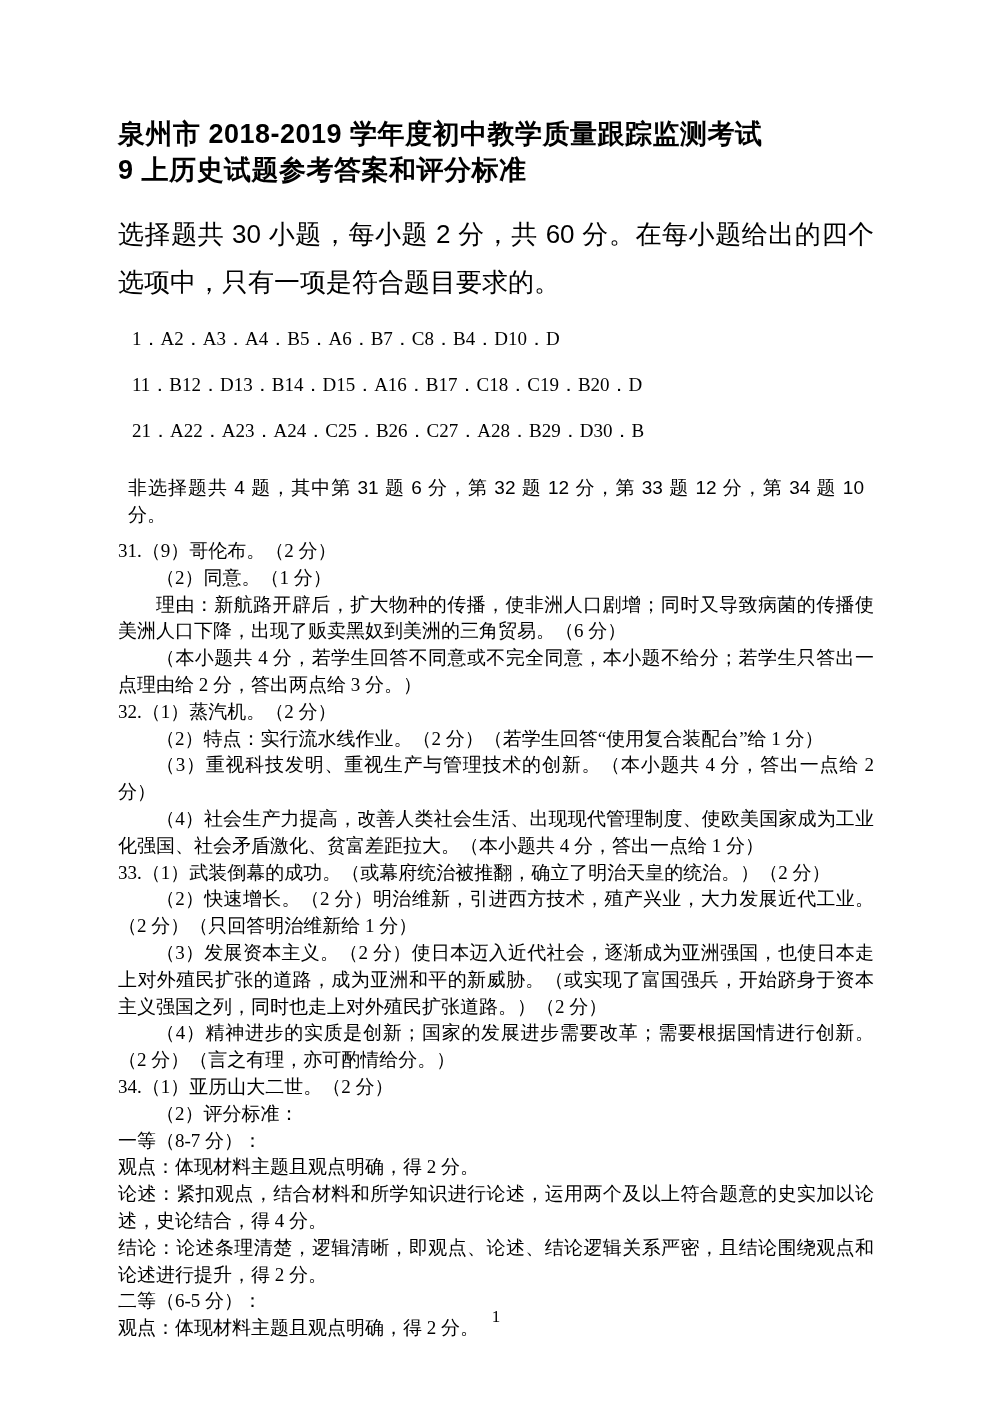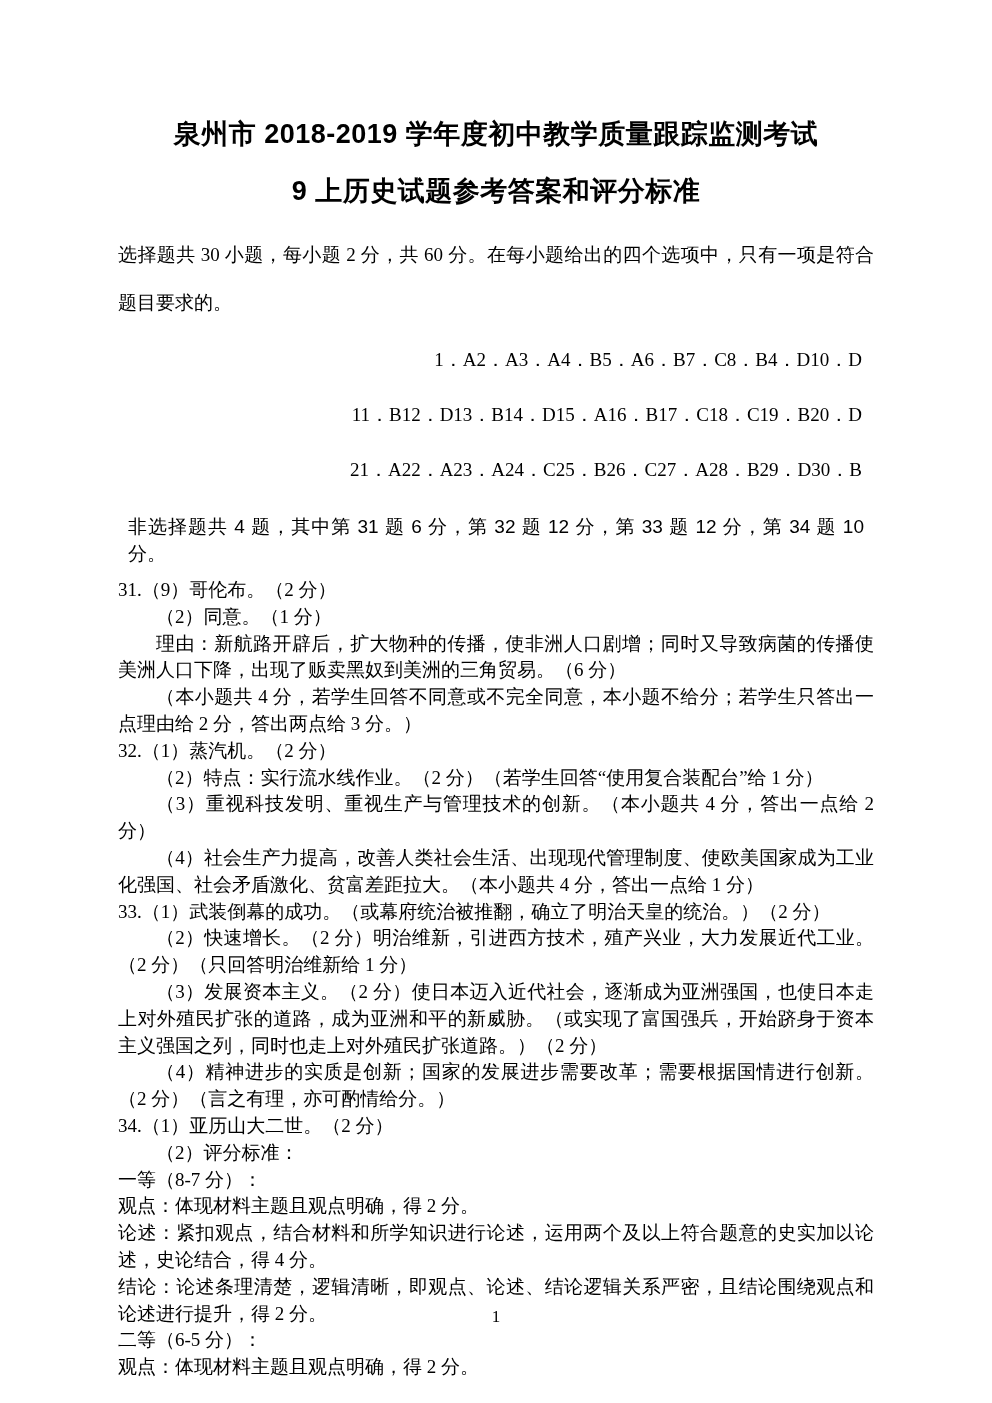--- a/index.html
+++ b/index.html
@@ -12,42 +12,40 @@
     color: #000000;
     overflow: hidden;
   }
   .content { padding: 116px 118px 0 118px; }
 
   .doc-title {
     font-family: "Liberation Sans", sans-serif;
     font-weight: 700;
     font-size: 27px;
     line-height: 36px;
-    text-align: center;
     margin: 0;
     letter-spacing: 0.5px;
   }
-  .doc-title.second { margin-top: 21px; }
+  .doc-title.second { }
 
   .intro {
-    font-family: Liberation Serif, serif;
-    font-size: 19px;
+    font-family: Liberation Sans, sans-serif;
+    font-size: 26px;
     line-height: 48px;
     text-align: justify;
     margin: 22px 0 0 0;
   }
 
   .answers { margin-top: 20px; font-family: "Liberation Serif", serif; font-size: 19px; }
   .answer-row {
     display: flex;
-    justify-content: flex-end;
+    justify-content: flex-start;
     height: 46px;
     padding: 0 12px 0 14px;
     align-items: flex-start;
-    margin-top: 9px;
   }
   .answer-item { white-space: nowrap; }
 
   .non-choice-header {
     font-family: "Liberation Sans", sans-serif;
     font-size: 19px;
     line-height: 27px;
     margin: 10px;
     text-align: justify;
   }

